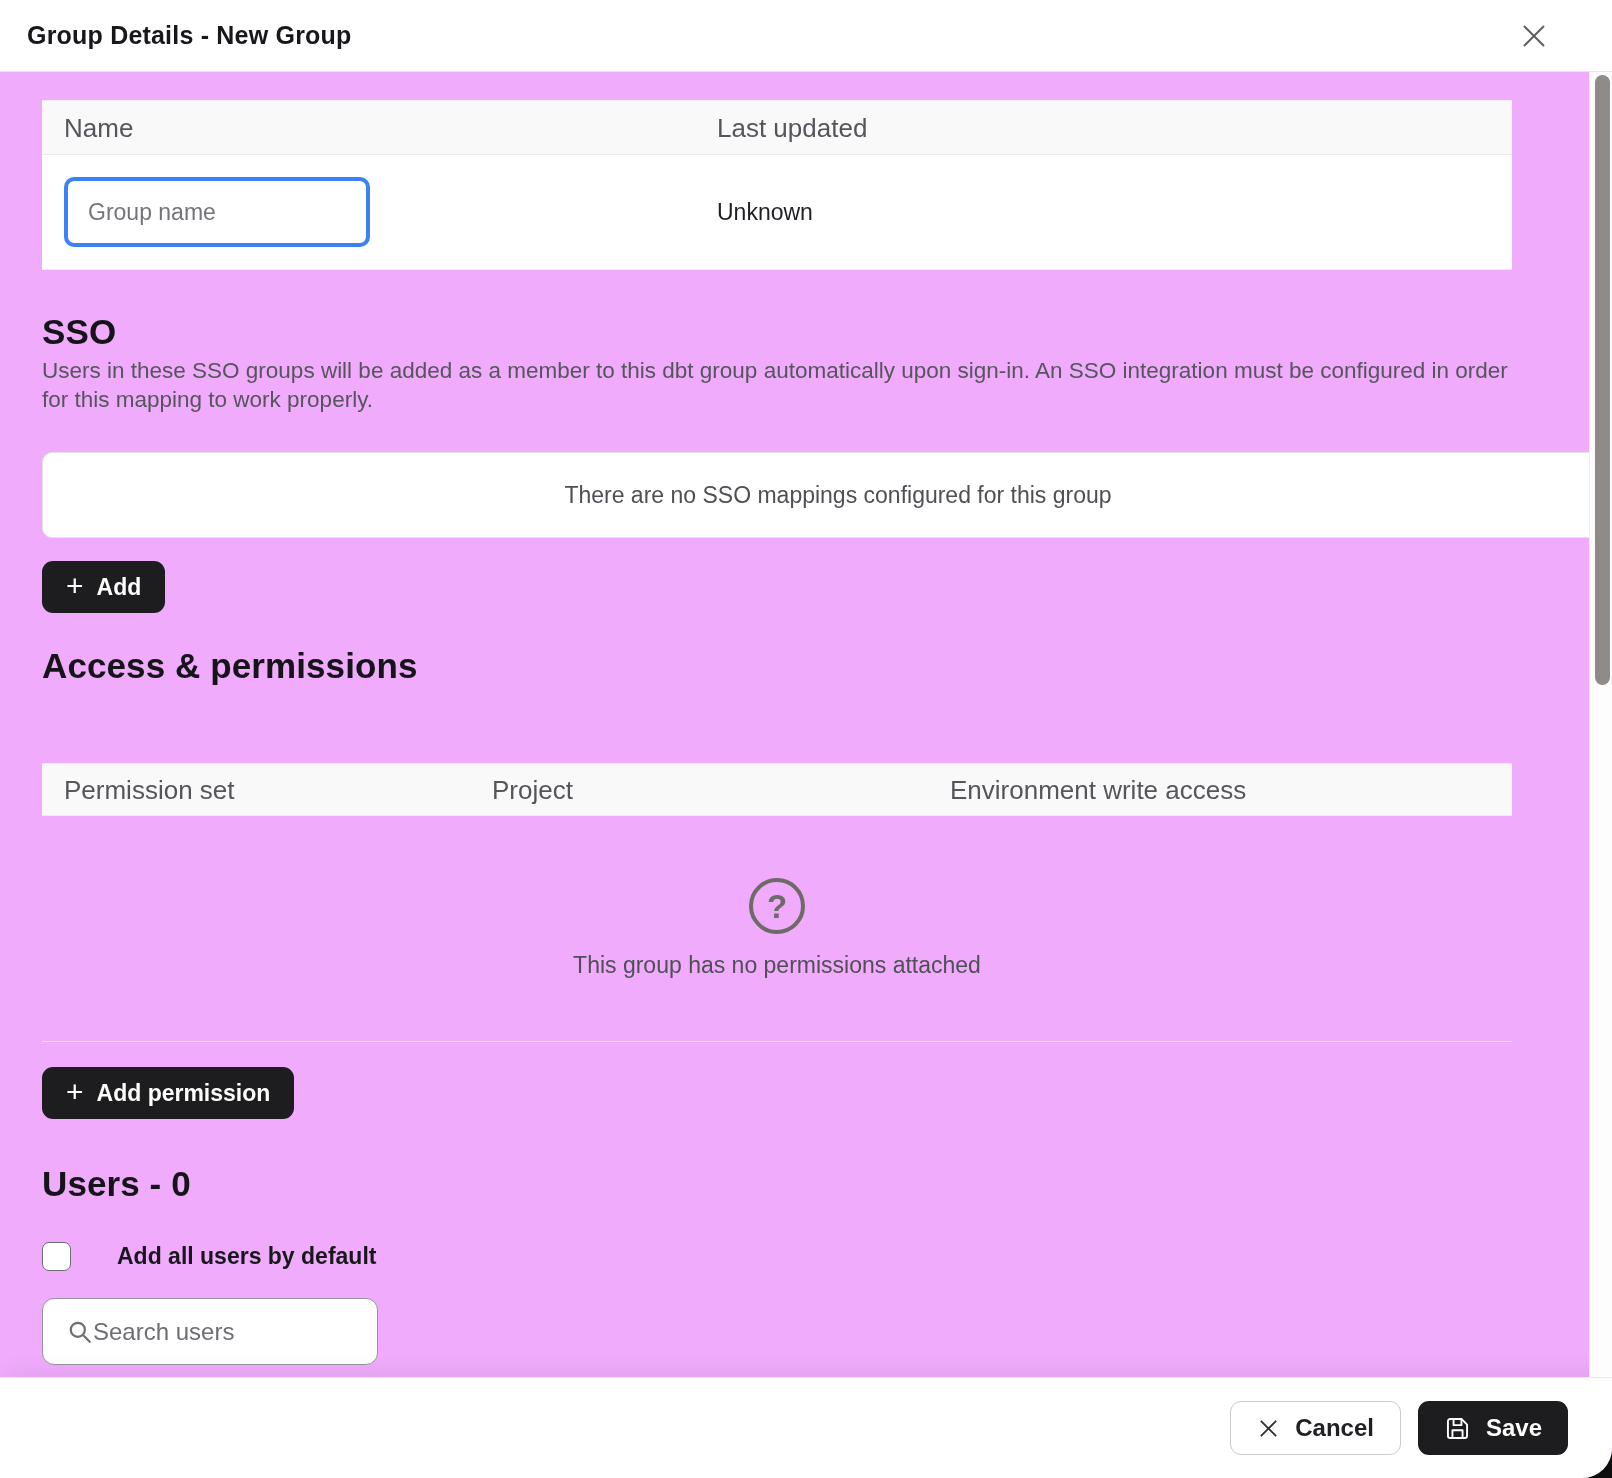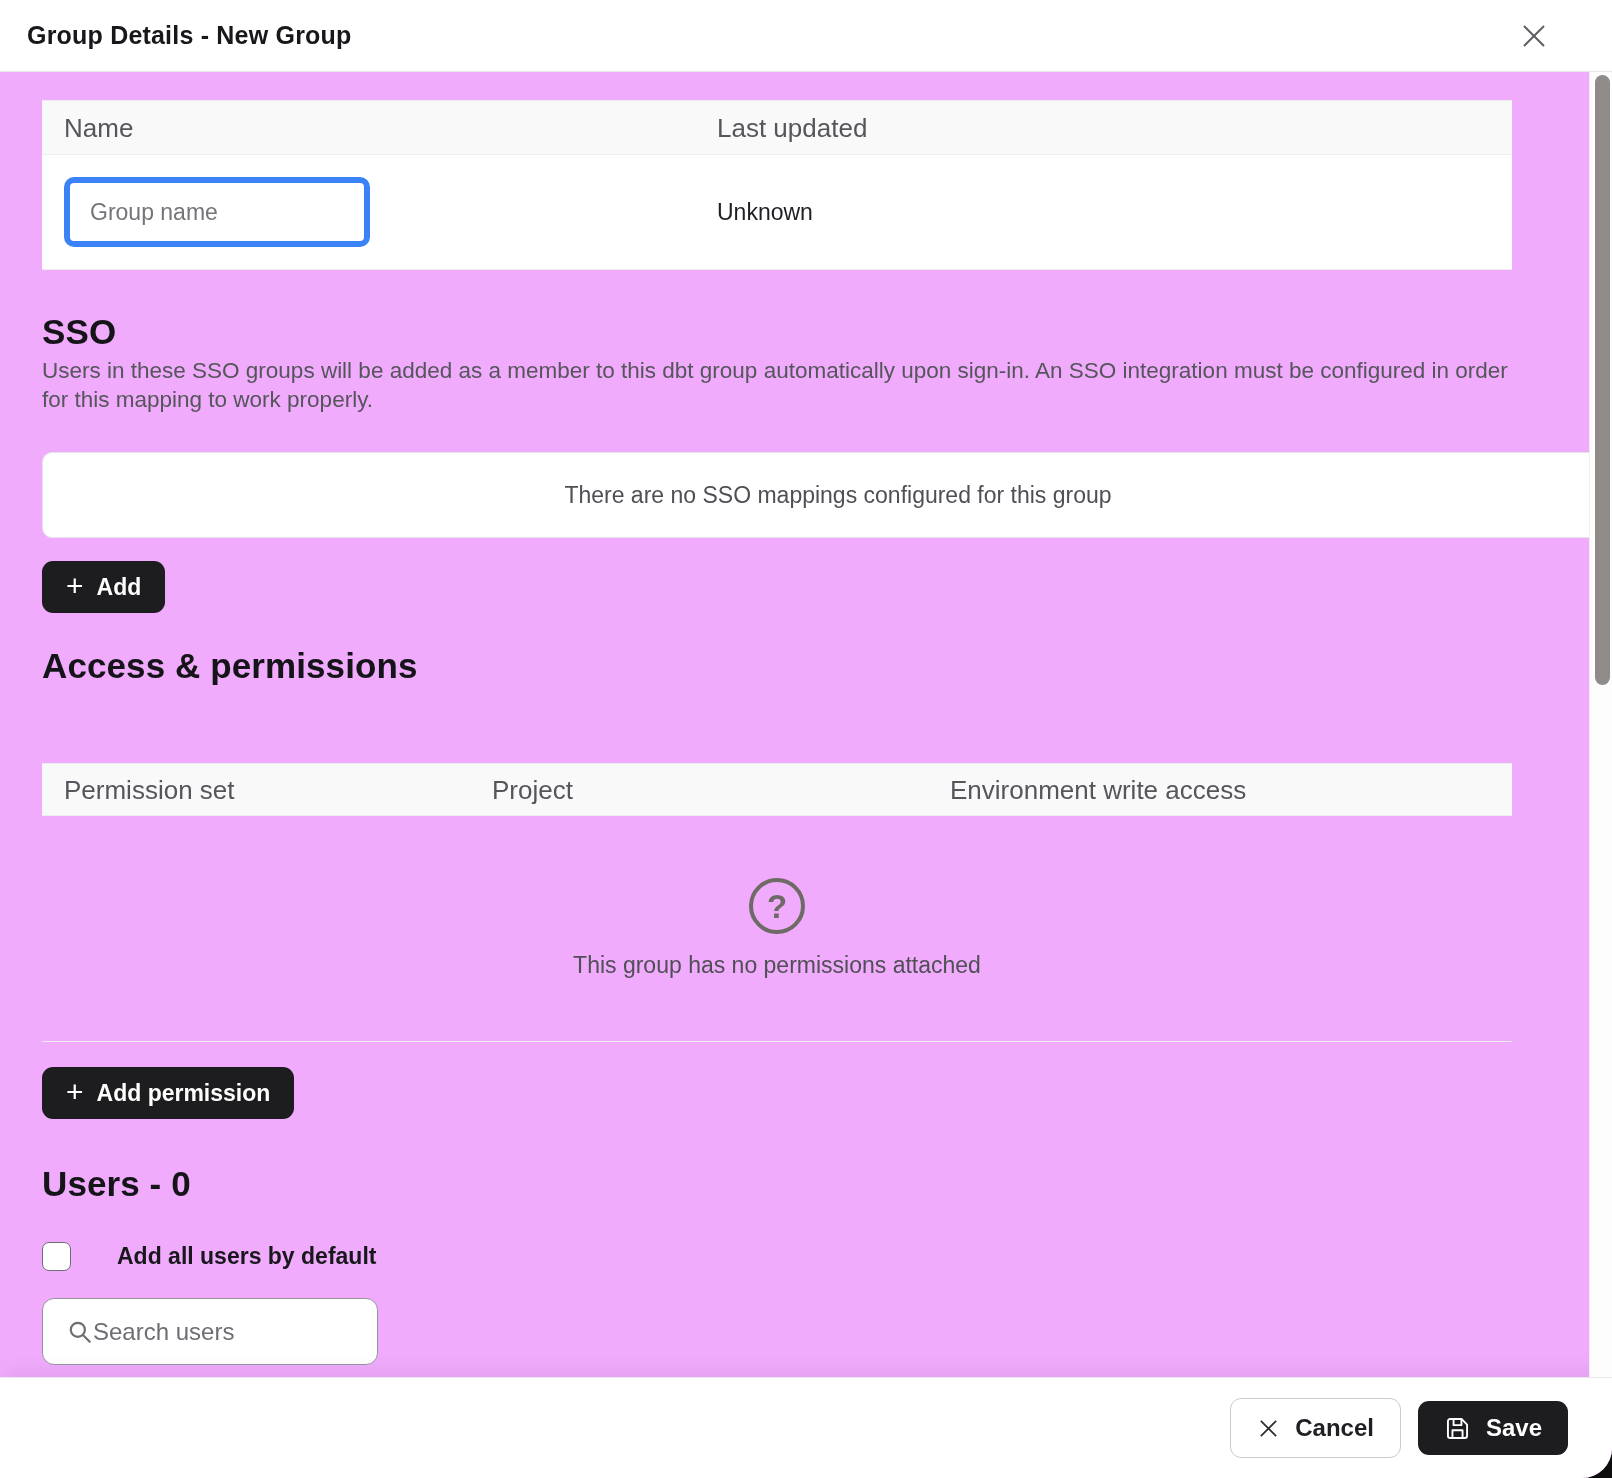--- a/index.html
+++ b/index.html
@@ -41,21 +41,21 @@
   }
   .th { position: absolute; top: 50%; transform: translateY(-50%); font-size: 26px; color: #55555b; }
 
   .tbl1-head { top: 100px; height: 55px; }
   .tbl1-row {
     position: absolute; left: 42px; top: 155px; width: 1470px; height: 115px;
     border-bottom: 1px solid #ededef; background: #fff;
   }
   .group-name-input {
     position: absolute; left: 22px; top: 22px; width: 306px; height: 70px;
-    border: 6px solid #3b82f6; border-radius: 10px;
+    border: 4px solid #3b82f6; border-radius: 10px;
     font-family: inherit; font-size: 23px; color: #1f1f24;
     padding: 0 20px; outline: none; background: #fff;
   }
   .group-name-input::placeholder { color: #74747a; opacity: 1; }
   .updated-value { position: absolute; left: 675px; top: 50%; transform: translateY(-50%); font-size: 23px; color: #1f1f24; }
 
   
   .section-heading { position: absolute; left: 42px; font-size: 35px; font-weight: 700; letter-spacing: .1px; color: #141419; }
   .section-desc {
     position: absolute; left: 42px; width: 1470px;
@@ -117,21 +117,21 @@
 
   
   .modal-footer {
     position: absolute; left: 0; top: 1377px; width: 1612px; height: 101px;
     background: #fff; border-top: 1px solid #e8e8ea;
     box-shadow: 0 -14px 18px -6px rgba(0,0,0,0.05);
     display: flex; align-items: center; justify-content: flex-end;
     gap: 17px; padding-right: 44px;
   }
   .btn-cancel {
-    height: 60px; padding: 0 26px;
+    height: 54px; padding: 0 26px;
     background: #fff; border: 1px solid #cbcbd0; border-radius: 11px;
     display: inline-flex; align-items: center; gap: 15px;
     font-family: inherit; font-size: 24px; font-weight: 600; color: #1f1f24;
     cursor: pointer;
   }
   .btn-cancel svg { width: 23px; height: 23px; stroke: #2a2a2f; stroke-width: 1.8; }
   .btn-save {
     height: 54px; padding: 16px 26px;
     background: #1d1c1e; border: none; border-radius: 11px;
     display: inline-flex; align-items: center; gap: 15px;

